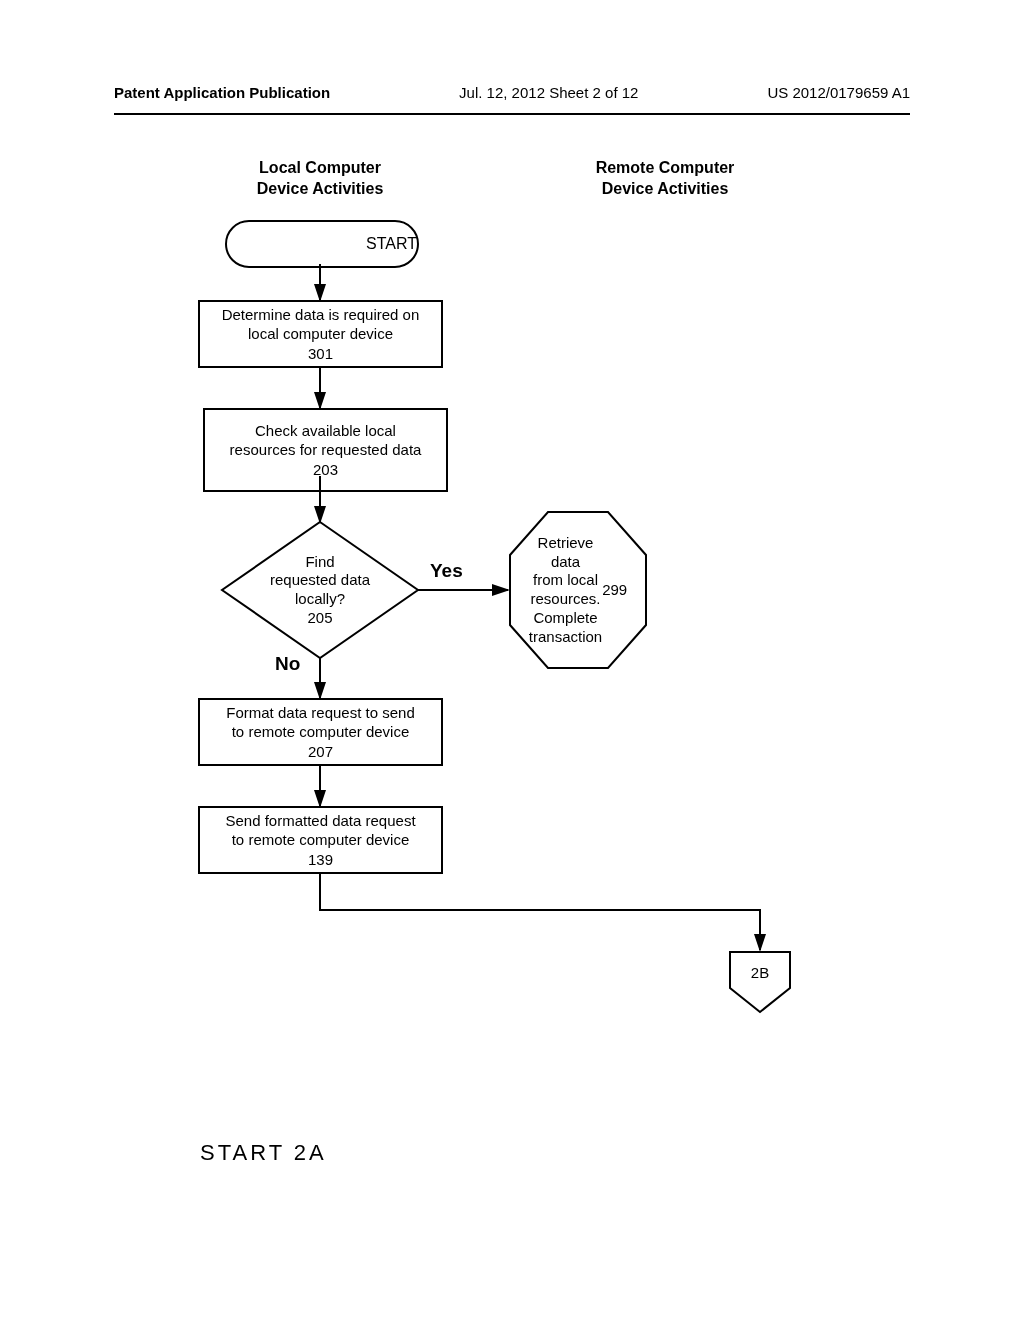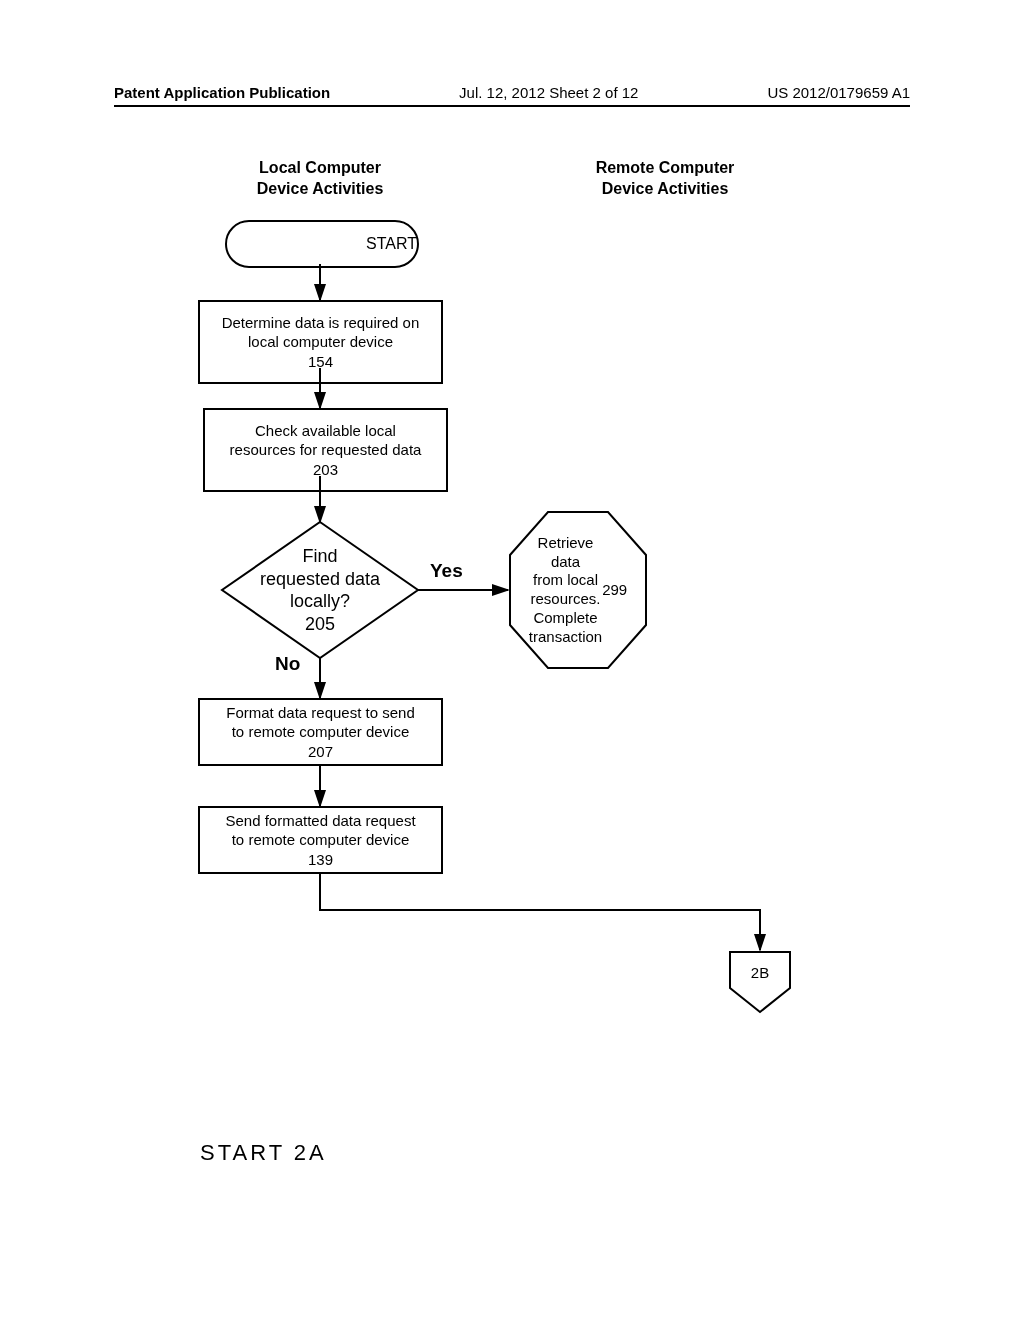--- a/index.html
+++ b/index.html
@@ -13,21 +13,21 @@
   }
   .page-header {
     position: absolute;
     top: 84px;
     left: 114px;
     right: 114px;
     font-size: 15px;
     display: flex;
     justify-content: space-between;
     border-bottom: 2px solid #000;
-    padding-bottom: 4px;
+    padding-bottom: 12px;
   }
   .page-header .left { font-weight: bold; }
   .page-header .center { }
   .page-header .right { }
 
   .diagram {
     position: absolute;
     top: 150px;
     left: 150px;
     width: 730px;
@@ -69,21 +69,21 @@
     position: absolute;
   }
   .decision svg { position: absolute; top:0; left:0; }
   .decision .dtext {
     position: absolute;
     top: 0; left: 0; right: 0; bottom: 0;
     display: flex;
     flex-direction: column;
     align-items: center;
     justify-content: center;
-    font-size: 18px;
+    font-size: 15px;
     text-align: center;
     line-height: 1.25;
   }
   .octagon {
     position: absolute;
   }
   .octagon svg { position:absolute; top:0; left:0; }
   .octagon .otext {
     position: absolute;
     top: 0; left: 0; right: 0; bottom: 0;
@@ -130,23 +130,23 @@
 
 <div class="diagram">
 
   <div class="col-heading" style="left:60px; top:8px; width:220px;">Local Computer<br>Device Activities</div>
   <div class="col-heading" style="left:400px; top:8px; width:230px;">Remote Computer<br>Device Activities</div>
 
   <div class="start-box" style="left:75px; top:70px; width:190px; height:44px;">
     <span>START</span>
   </div>
 
-  <div class="proc-box" style="left:48px; top:150px; width:245px; height:84px;">
+  <div class="proc-box" style="left:48px; top:150px; width:245px; height:68px;">
     <span>Determine data is required on<br>local computer device</span>
-    <span>154</span>
+    <span>301</span>
   </div>
 
   <div class="proc-box" style="left:53px; top:258px; width:245px; height:84px;">
     <span>Check available local<br>resources for requested data</span>
     <span>203</span>
   </div>
 
   <div class="decision" style="left:70px; top:370px; width:200px; height:140px;">
     <svg width="200" height="140" viewBox="0 0 200 140">
       <polygon points="100,2 198,70 100,138 2,70" fill="#fff" stroke="#000" stroke-width="2"></polygon>

